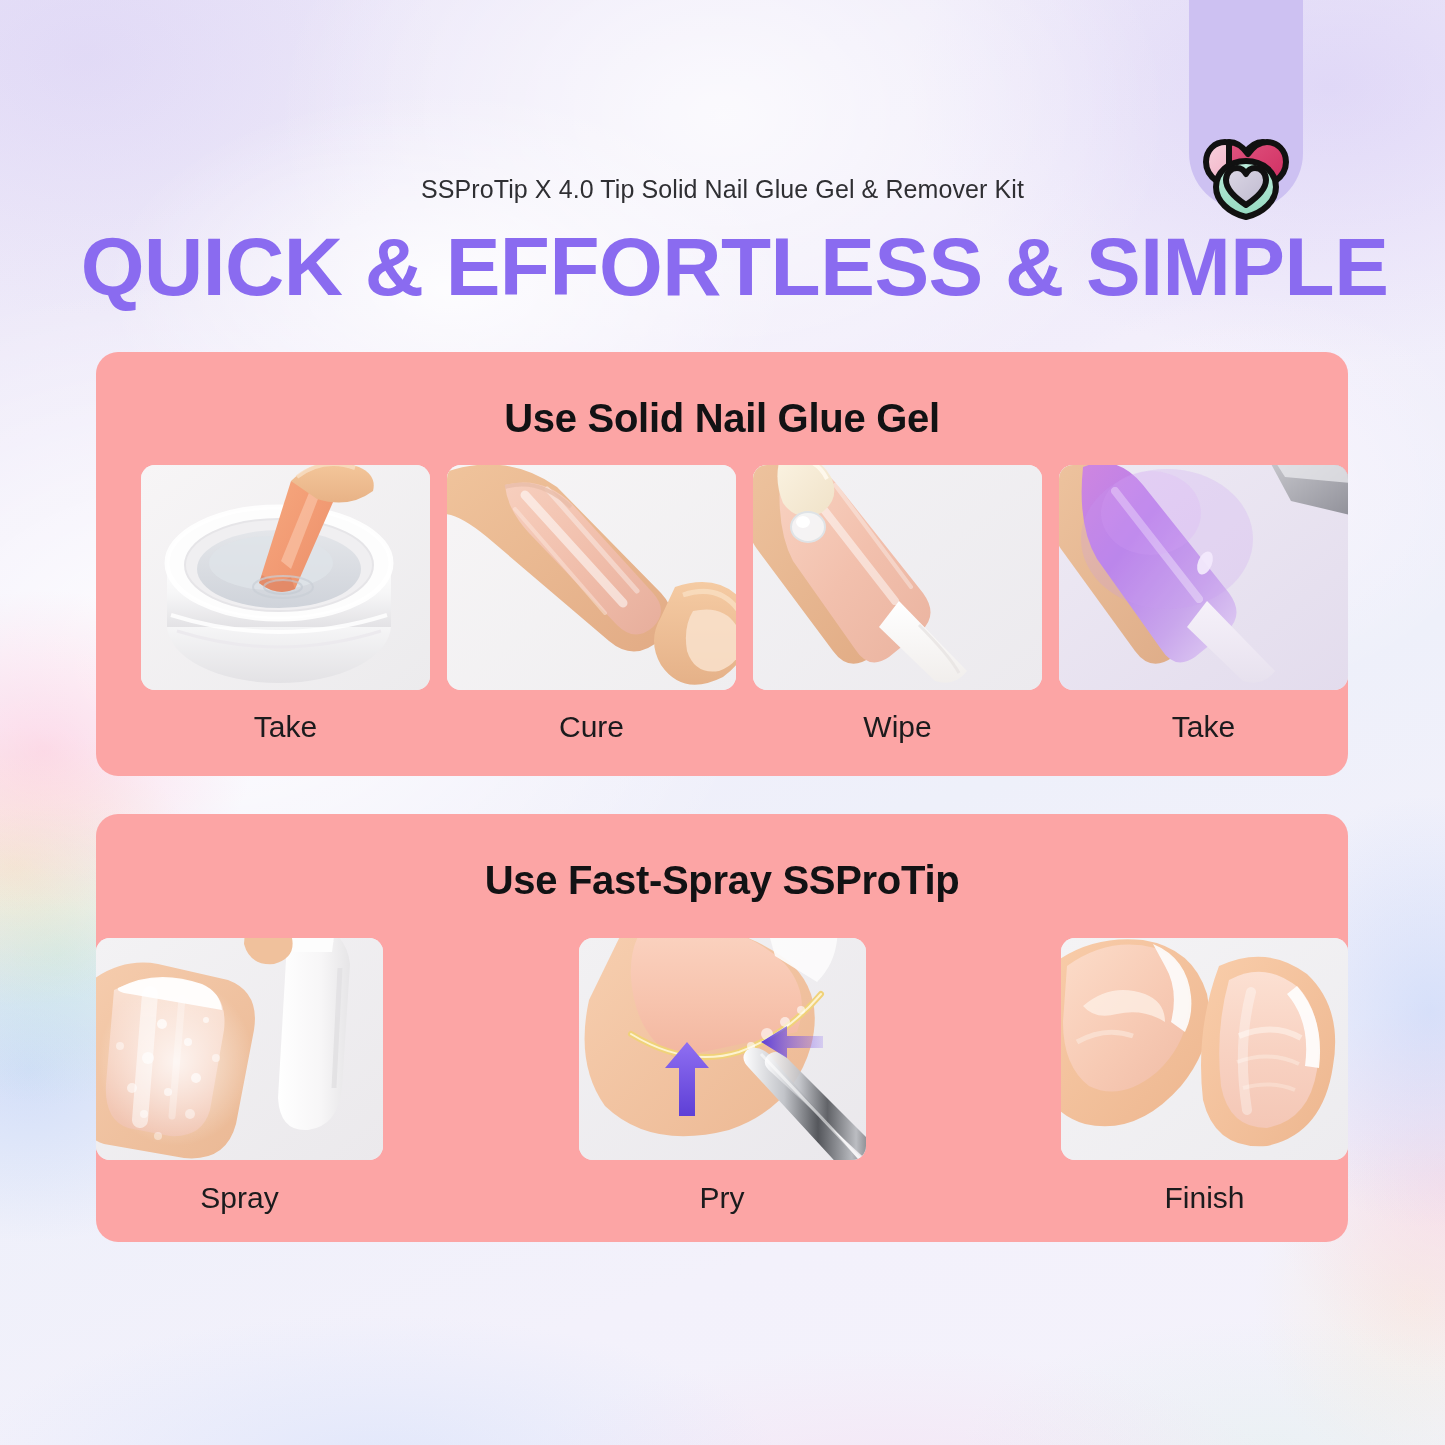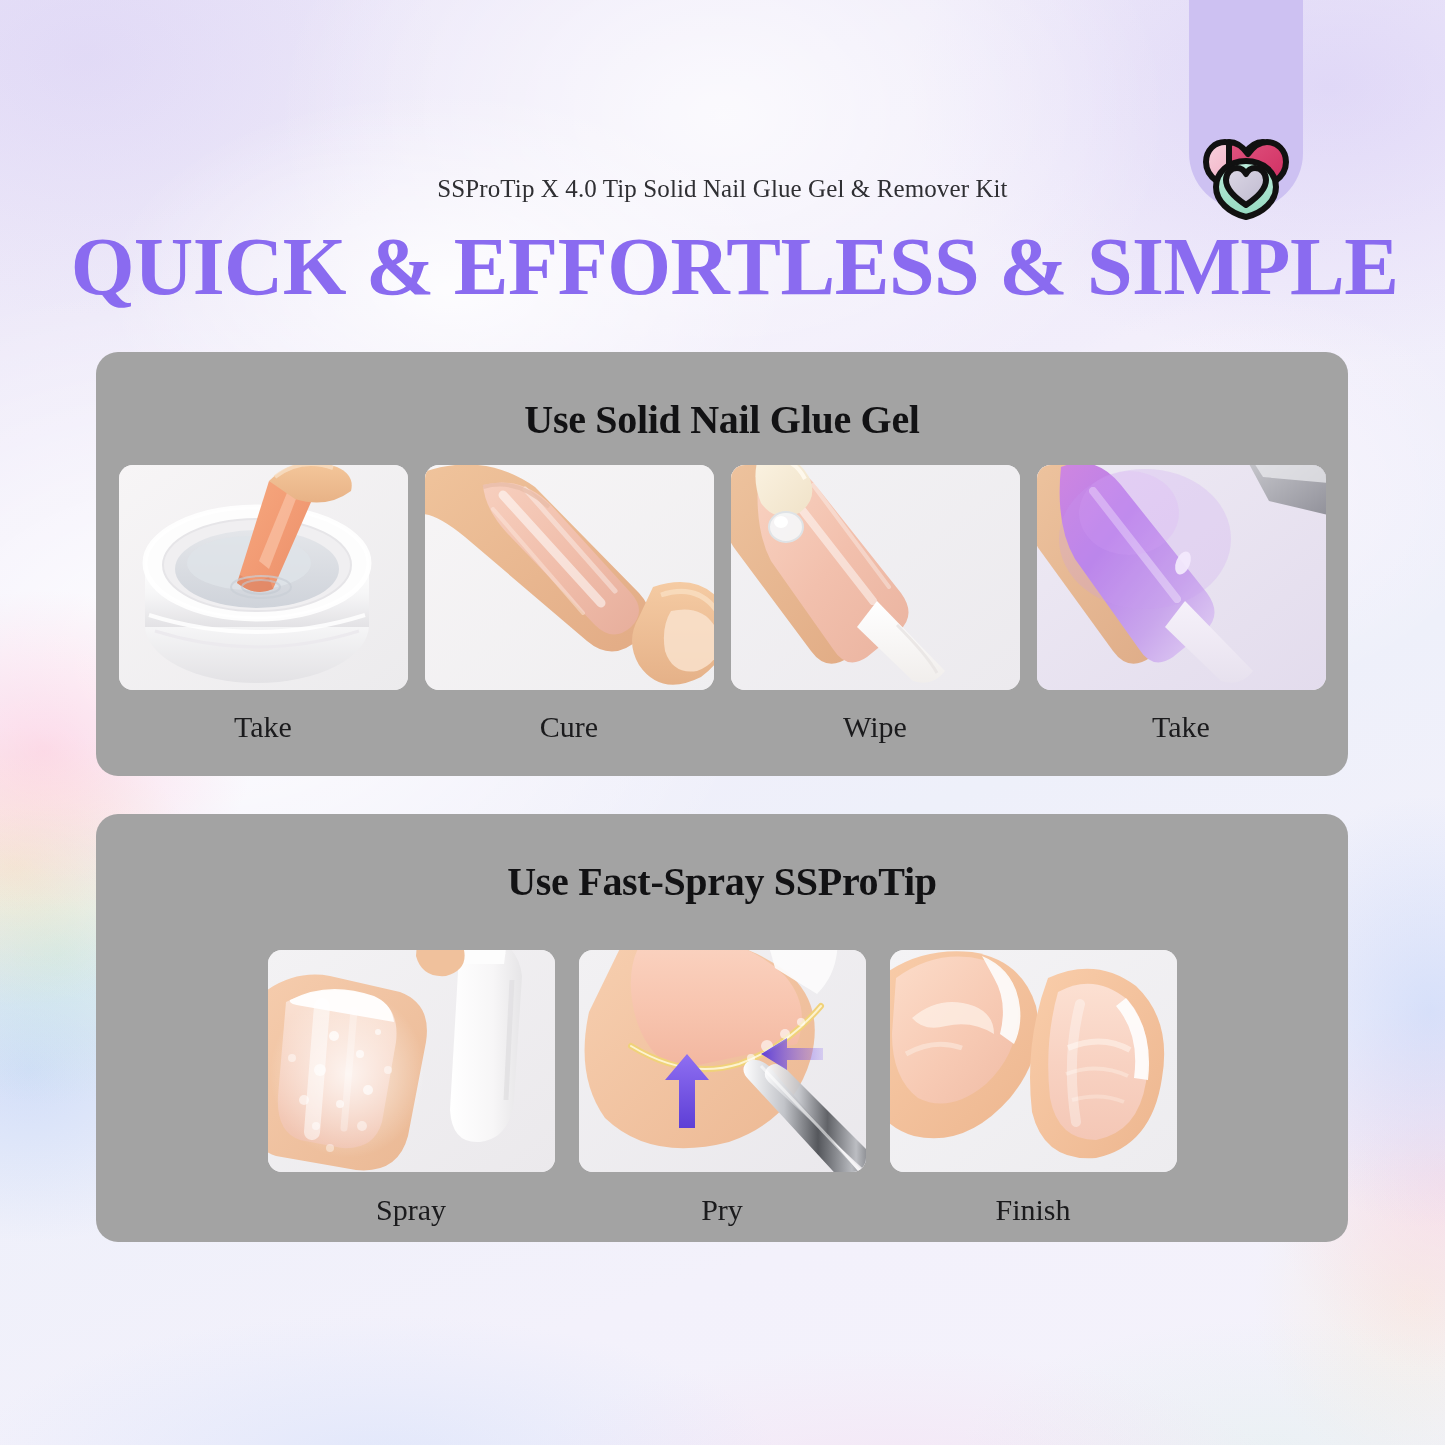--- a/index.html
+++ b/index.html
@@ -56,21 +56,21 @@
       radial-gradient(ellipse 520px 300px at 31% 20%, rgba(255,255,255,.85) 0%, rgba(255,255,255,0) 66%),
       radial-gradient(ellipse 380px 300px at 86% 34%, rgba(255,250,255,.55) 0%, rgba(255,250,255,0) 68%);
   }
   .bg-tint-violet {
     background:
       radial-gradient(ellipse 640px 420px at 92% 6%,  rgba(200,186,243,.40) 0%, rgba(200,186,243,0) 66%),
       radial-gradient(ellipse 520px 380px at 6% 4%,   rgba(205,192,242,.30) 0%, rgba(205,192,242,0) 68%);
   }
 
   
-  #page { position:relative; z-index:2; width:1445px; height:1445px;font-family:Liberation Serif, serif; }
+  #page { position:relative; z-index:2; width:1445px; height:1445px; }
 
   
   .logo-badge {
     position:absolute; top:-58px; left:1189px;
     width:114px; height:268px;
     background:#cdc1f2;
     border-radius:58px;
   }
   .logo-mark {
     position:absolute; left:50%; top:187px;
@@ -96,39 +96,39 @@
     line-height:98px;
     font-weight:bold;
     color:#8a6bf0;
     letter-spacing:-0.5px;
     padding-left:24px;
   }
 
   
   .panel {
     position:absolute;
-    background:#a3a3a3;
+    background:#fca5a5;
     border-radius:22px;
   }
   #panel-glue   { left:96px; top:352px;  width:1252px; height:424px; }
   #panel-remover{ left:96px; top:814px;  width:1252px; height:428px; }
 
   .panel-title {
     position:absolute; left:0; top:44px; width:100%;
     text-align:center;
     font-size:40px;
     font-weight:bold;
     color:#121214;
     letter-spacing:-0.3px;
   }
 
   
   .steps { position:absolute; left:0; width:100%; display:flex; justify-content:center; }
-  #steps-glue    { top:113px; gap:17px; }
-  #steps-remover { top:136px; gap:24px; }
+  #steps-glue    { top:113px; gap:17px;justify-content:flex-end; }
+  #steps-remover { top:124px; gap:24px;justify-content:space-between; }
 
   .step { display:flex; flex-direction:column; align-items:center; }
   .step-photo {
     border-radius:14px;
     overflow:hidden;
     position:relative;
     background:#f1f0f3;
   }
   #steps-glue .step-photo    { width:289px; height:225px; }
   #steps-remover .step-photo { width:287px; height:222px; }

